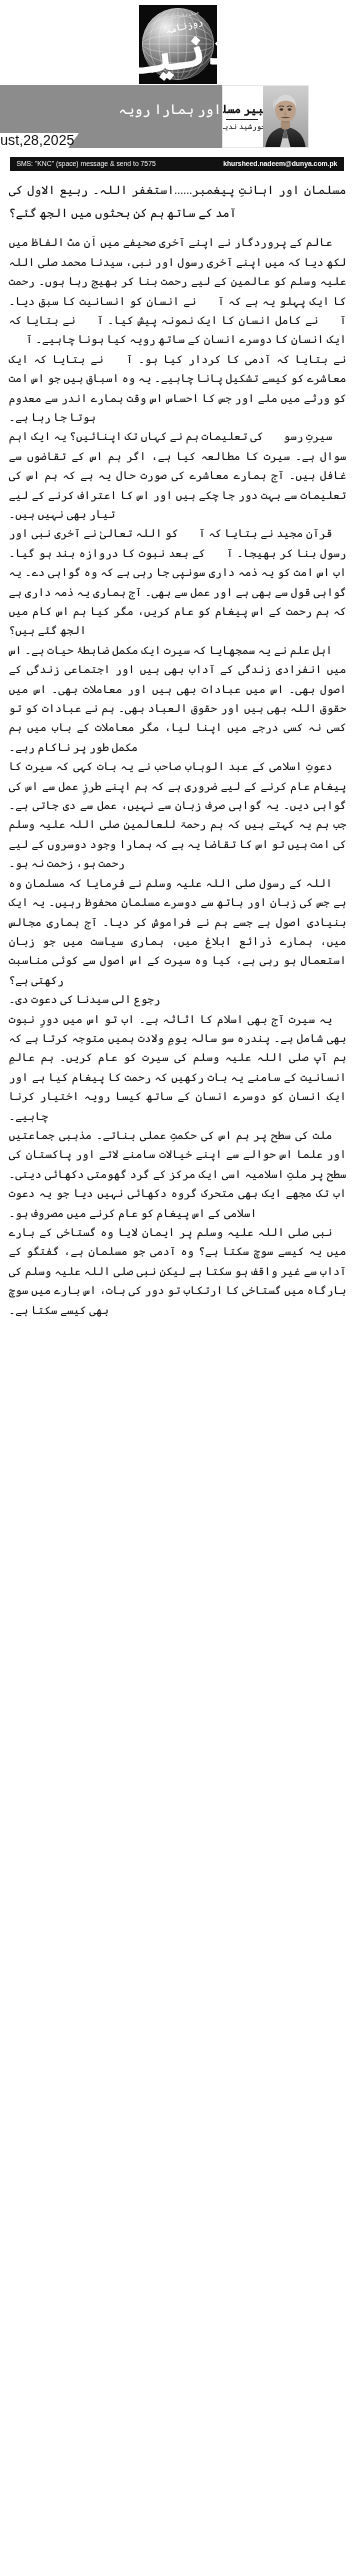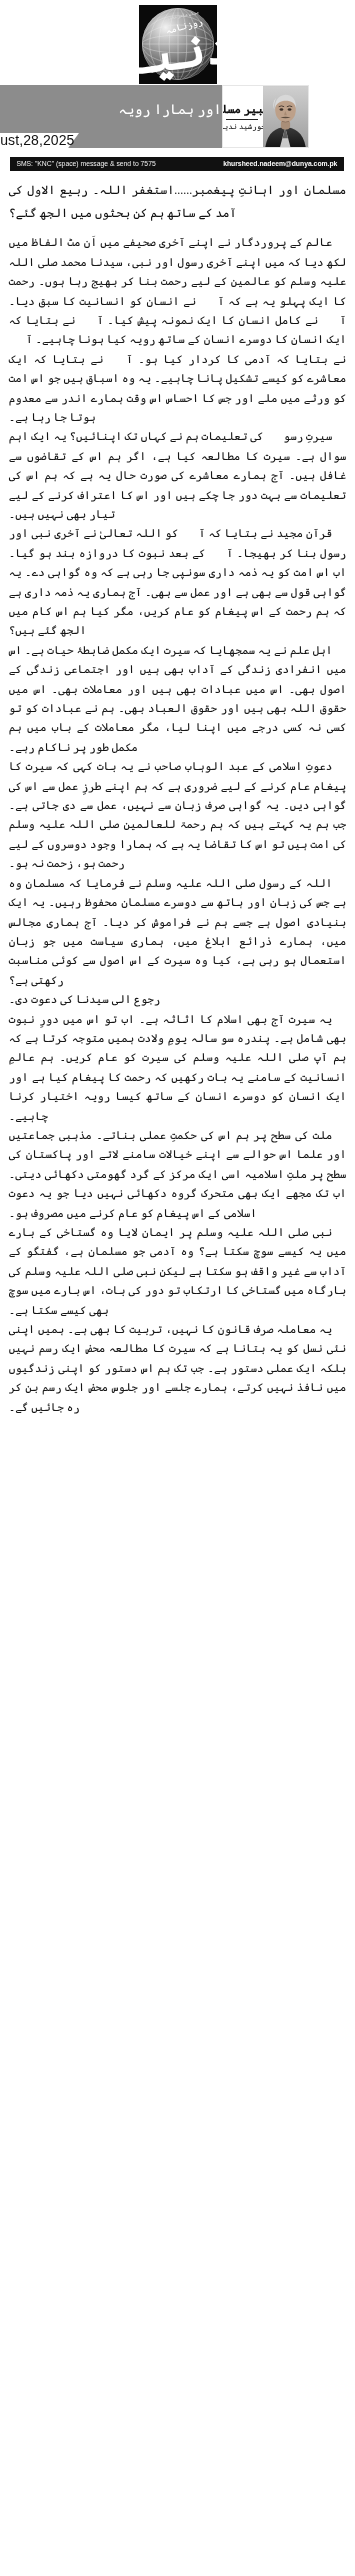--- a/index.html
+++ b/index.html
@@ -313,16 +313,15 @@
       <p class="para">عالم کے پروردگار نے اپنے آخری صحیفے میں اَن مٹ الفاظ میں لکھ دیا کہ میں اپنے آخری رسول اور نبی، سیدنا محمد صلی اللہ علیہ وسلم کو عالمین کے لیے رحمت بنا کر بھیج رہا ہوں۔ رحمت کا ایک پہلو یہ ہے کہ آپؐ نے انسان کو انسانیت کا سبق دیا۔ آپؐ نے کامل انسان کا ایک نمونہ پیش کیا۔ آپؐ نے بتایا کہ ایک انسان کا دوسرے انسان کے ساتھ رویہ کیا ہونا چاہیے۔ آپؐ نے بتایا کہ آدمی کا کردار کیا ہو۔ آپؐ نے بتایا کہ ایک معاشرے کو کیسے تشکیل پانا چاہیے۔ یہ وہ اسباق ہیں جو اس امت کو ورثے میں ملے اور جس کا احساس اس وقت ہمارے اندر سے معدوم ہوتا جا رہا ہے۔</p>
       <p class="para">سیرتِ رسولؐ کی تعلیمات ہم نے کہاں تک اپنائیں؟ یہ ایک اہم سوال ہے۔ سیرت کا مطالعہ کیا ہے، اگر ہم اس کے تقاضوں سے غافل ہیں۔ آج ہمارے معاشرے کی صورت حال یہ ہے کہ ہم اس کی تعلیمات سے بہت دور جا چکے ہیں اور اس کا اعتراف کرنے کے لیے تیار بھی نہیں ہیں۔</p>
       <p class="para">قرآن مجید نے بتایا کہ آپؐ کو اللہ تعالیٰ نے آخری نبی اور رسول بنا کر بھیجا۔ آپؐ کے بعد نبوت کا دروازہ بند ہو گیا۔ اب اس امت کو یہ ذمہ داری سونپی جا رہی ہے کہ وہ گواہی دے۔ یہ گواہی قول سے بھی ہے اور عمل سے بھی۔ آج ہماری یہ ذمہ داری ہے کہ ہم رحمت کے اس پیغام کو عام کریں، مگر کیا ہم اس کام میں الجھ گئے ہیں؟</p>
       <p class="para">اہل علم نے یہ سمجھایا کہ سیرت ایک مکمل ضابطۂ حیات ہے۔ اس میں انفرادی زندگی کے آداب بھی ہیں اور اجتماعی زندگی کے اصول بھی۔ اس میں عبادات بھی ہیں اور معاملات بھی۔ اس میں حقوق اللہ بھی ہیں اور حقوق العباد بھی۔ ہم نے عبادات کو تو کسی نہ کسی درجے میں اپنا لیا، مگر معاملات کے باب میں ہم مکمل طور پر ناکام رہے۔</p>
       <p class="para">دعوتِ اسلامی کے عبد الوہاب صاحب نے یہ بات کہی کہ سیرت کا پیغام عام کرنے کے لیے ضروری ہے کہ ہم اپنے طرزِ عمل سے اس کی گواہی دیں۔ یہ گواہی صرف زبان سے نہیں، عمل سے دی جاتی ہے۔ جب ہم یہ کہتے ہیں کہ ہم رحمۃ للعالمین صلی اللہ علیہ وسلم کی امت ہیں تو اس کا تقاضا یہ ہے کہ ہمارا وجود دوسروں کے لیے رحمت ہو، زحمت نہ ہو۔</p>
       <p class="para">اللہ کے رسول صلی اللہ علیہ وسلم نے فرمایا کہ مسلمان وہ ہے جس کی زبان اور ہاتھ سے دوسرے مسلمان محفوظ رہیں۔ یہ ایک بنیادی اصول ہے جسے ہم نے فراموش کر دیا۔ آج ہماری مجالس میں، ہمارے ذرائع ابلاغ میں، ہماری سیاست میں جو زبان استعمال ہو رہی ہے، کیا وہ سیرت کے اس اصول سے کوئی مناسبت رکھتی ہے؟</p>
       <p class="para">رجوع الی سیدنا کی دعوت دی۔</p>
       <p class="para">یہ سیرت آج بھی اسلام کا اثاثہ ہے۔ اب تو اس میں دورِ نبوت بھی شامل ہے۔ پندرہ سو سالہ یومِ ولادت ہمیں متوجہ کرتا ہے کہ ہم آپ صلی اللہ علیہ وسلم کی سیرت کو عام کریں۔ ہم عالمِ انسانیت کے سامنے یہ بات رکھیں کہ رحمت کا پیغام کیا ہے اور ایک انسان کو دوسرے انسان کے ساتھ کیسا رویہ اختیار کرنا چاہیے۔</p>
       <p class="para">ملت کی سطح پر ہم اس کی حکمتِ عملی بناتے۔ مذہبی جماعتیں اور علما اس حوالے سے اپنے خیالات سامنے لاتے اور پاکستان کی سطح پر ملتِ اسلامیہ اسی ایک مرکز کے گرد گھومتی دکھائی دیتی۔ اب تک مجھے ایک بھی متحرک گروہ دکھائی نہیں دیا جو یہ دعوت اسلامی کے اس پیغام کو عام کرنے میں مصروف ہو۔</p>
       <p class="para">نبی صلی اللہ علیہ وسلم پر ایمان لایا وہ گستاخی کے بارے میں یہ کیسے سوچ سکتا ہے؟ وہ آدمی جو مسلمان ہے، گفتگو کے آداب سے غیر واقف ہو سکتا ہے لیکن نبی صلی اللہ علیہ وسلم کی بارگاہ میں گستاخی کا ارتکاب تو دور کی بات، اس بارے میں سوچ بھی کیسے سکتا ہے۔</p>
-      <p class="para">یہ معاملہ صرف قانون کا نہیں، تربیت کا بھی ہے۔ ہمیں اپنی نئی نسل کو یہ بتانا ہے کہ سیرت کا مطالعہ محض ایک رسم نہیں بلکہ ایک عملی دستور ہے۔ جب تک ہم اس دستور کو اپنی زندگیوں میں نافذ نہیں کرتے، ہمارے جلسے اور جلوس محض ایک رسم بن کر رہ جائیں گے۔</p>
     </div>
 </div>
 
 
 </body></html>

